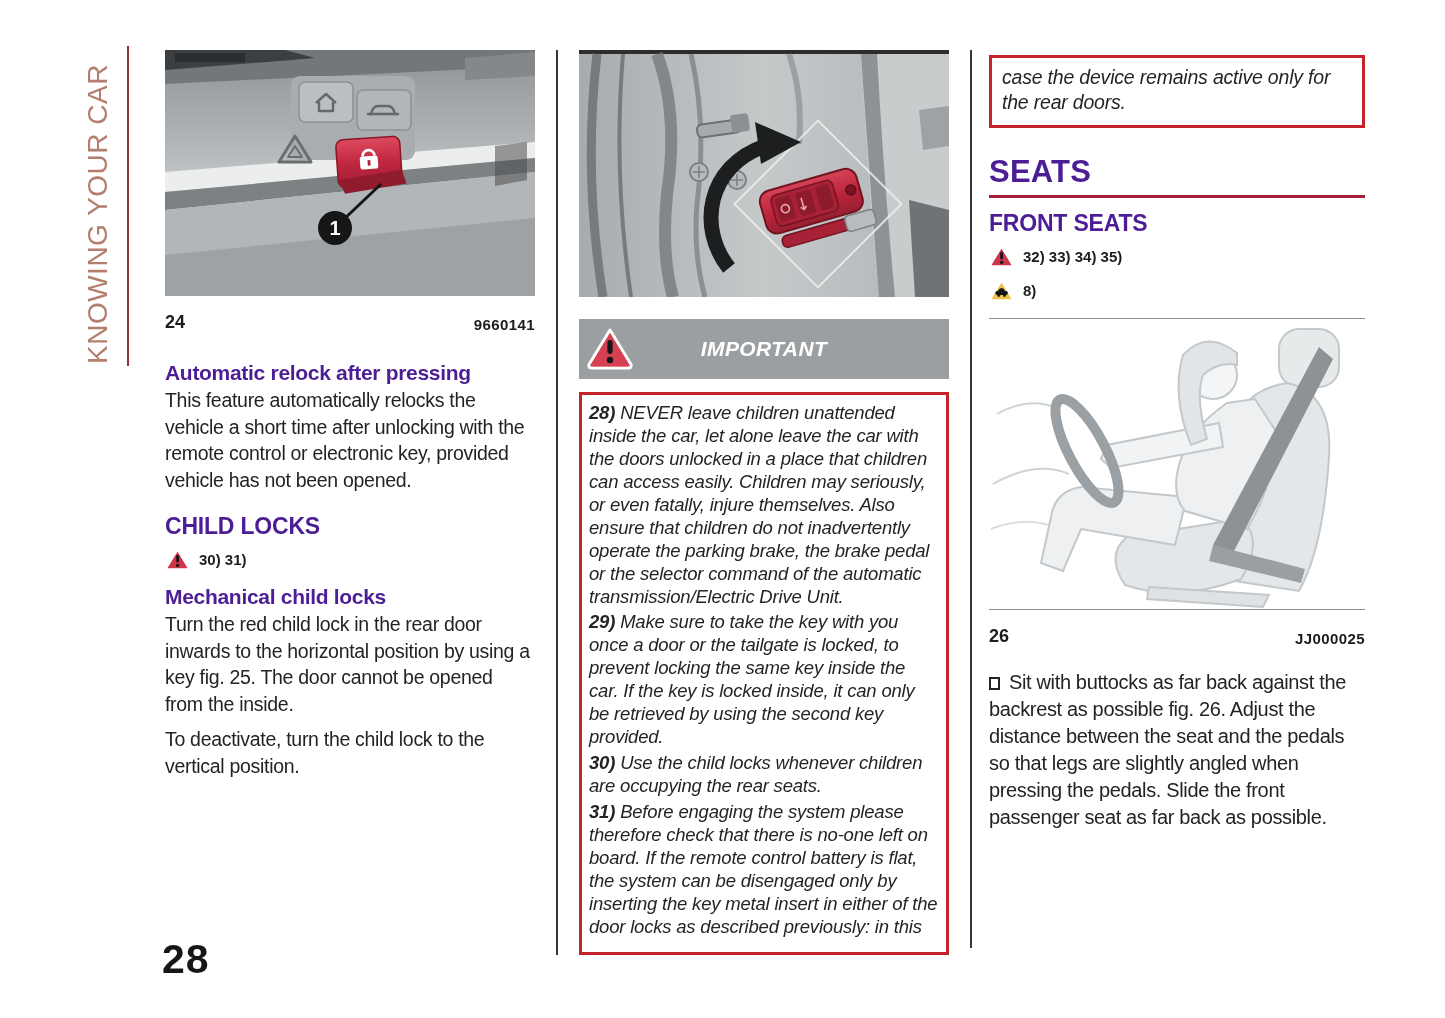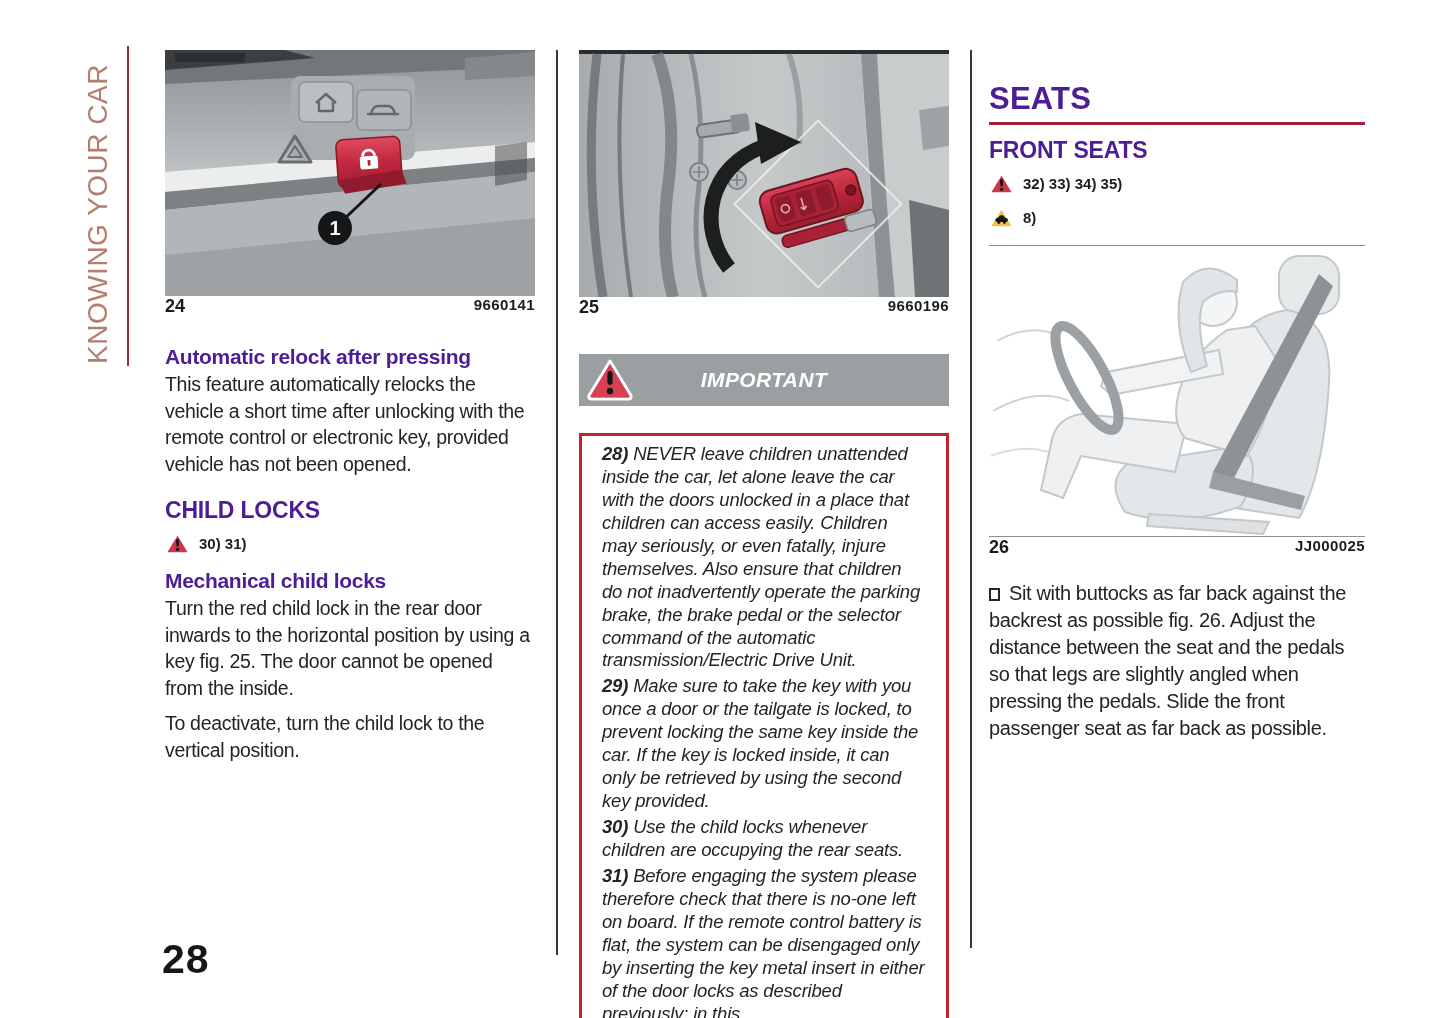--- a/index.html
+++ b/index.html
@@ -20,41 +20,41 @@
   .vdiv1 { left:556px; height:905px; }
   .vdiv2 { left:970px; height:898px; }
 
   
   .col { position:absolute; top:50px; }
   .col1 { left:165px; width:370px; }
   .col2 { left:579px; width:370px; }
   .col3 { left:989px; width:376px; }
 
   .fig { display:block; width:100%; }
-  .figcap { display:flex; justify-content:space-between; align-items:flex-start; margin-top:0; }
+  .figcap { display:flex; justify-content:space-between; align-items:flex-end; margin-top:16px; }
   .fignum { font-size:18px; font-weight:bold; color:#1a1c1e; }
   .figcode { font-size:15px; font-weight:bold; color:#1a1c1e; letter-spacing:0.4px; }
 
   .h-red { color:#4c1d95; font-weight:bold; }
   .h3 { font-size:21px; margin:28px 0 2px; letter-spacing:-0.3px; }
   .h3b { font-size:21px; margin:14px 0 2px; letter-spacing:-0.3px; }
   .h2 { font-size:23px; margin:20px 0 0; letter-spacing:-0.2px; }
   .h1 { font-size:31px; margin:26px 0 0; letter-spacing:0.2px; }
 
   .body-p { font-size:19.5px; line-height:1.36; color:#212427; margin:2px 0 0; letter-spacing:-0.3px; }
   .body-p + .body-p { margin-top:9px; }
 
   .warnrefs { display:flex; align-items:center; gap:9px; font-size:15px; font-weight:bold; color:#1b1d1f; margin:8px 0 0; }
   .warnrefs svg { flex:0 0 auto; }
 
-  .banner { margin-top:36px; height:52px; background:#9b9fa1; display:flex; align-items:center; position:relative; }
+  .banner { margin-top:22px; height:60px; background:#9b9fa1; display:flex; align-items:center; position:relative; }
   .banner-tri { margin-left:7px; }
   .banner-label { position:absolute; left:0; right:0; text-align:center; color:#ffffff; font-style:italic; font-weight:bold; font-size:21px; letter-spacing:0.4px; }
 
-  .redbox { border:3px solid #c4232b; padding:7px 20px 10px; margin-top:27px; }
+  .redbox { border:3px solid #c4232b; padding:7px 7px 10px; margin-top:13px; }
   .warn { font-style:italic; font-size:18.5px; line-height:1.24; color:#222528; margin:0 0 3px; letter-spacing:-0.2px; }
   .wnum { font-weight:bold; margin-right:5px; }
 
   .contbox { border:3px solid #c4232b; padding:7px 10px 9px; font-style:italic; font-size:19.5px; line-height:1.3; color:#222528; letter-spacing:-0.2px; }
 
   .seats-rule { height:3px; background:#a32039; margin-top:5px; }
   .hline { height:1px; background:#8d9193; }
   .hline-top { margin-top:16px; }
 
   .bullet { font-size:20px; line-height:1.35; color:#212427; margin:12px 0 0; letter-spacing:-0.35px; }
@@ -207,24 +207,20 @@
         <rect x="200" y="138" width="16" height="24" rx="3" fill="#8e1b2c"></rect>
         <rect x="221" y="138" width="16" height="24" rx="3" fill="#8e1b2c"></rect>
         <rect x="242" y="138" width="14" height="24" rx="3" fill="#8e1b2c"></rect>
         <circle cx="208" cy="150" r="4" fill="none" stroke="#e9a9b2" stroke-width="1.6"></circle>
         <path d="M226 144 v12 m-3 -3 l3 3 l3 -3" stroke="#e9a9b2" stroke-width="1.6" fill="none"></path>
         <circle cx="276" cy="150" r="5" fill="#7c141f" stroke="#5e0f18" stroke-width="1.5"></circle>
         <rect x="196" y="176" width="78" height="12" rx="5" fill="#a92136" stroke="#731321" stroke-width="1.5"></rect>
         <rect x="262" y="174" width="30" height="16" rx="4" fill="#b9bcbe" stroke="#7d8183" stroke-width="1.5"></rect>
       </g>
     </svg>
-    <div class="figcap">
-      <span class="fignum">25</span>
-      <span class="figcode">9660196</span>
-    </div>
 
     <div class="banner">
       <svg class="banner-tri" width="48" height="44" viewBox="0 0 48 44">
         <path d="M24 3 L45 37.5 Q46.2 41 41.8 41 H6.2 Q1.8 41 3 37.5 Z" fill="#cf3448" stroke="#ffffff" stroke-width="3" stroke-linejoin="round"></path>
         <path d="M24 6 L43 37.5 Q43.8 39.5 41 39.5 H7 Q4.2 39.5 5 37.5 Z" fill="#d8495c" opacity="0.6"></path>
         <rect x="21.4" y="13" width="5.2" height="14" rx="2.4" fill="#141618"></rect>
         <circle cx="24" cy="33" r="3.2" fill="#141618"></circle>
       </svg>
       <span class="banner-label">IMPORTANT</span>
     </div>
@@ -232,20 +228,21 @@
     <div class="redbox">
       <p class="warn"><span class="wnum">28)</span><span>NEVER leave children unattended inside the car, let alone leave the car with the doors unlocked in a place that children can access easily. Children may seriously, or even fatally, injure themselves. Also ensure that children do not inadvertently operate the parking brake, the brake pedal or the selector command of the automatic transmission/Electric Drive Unit.</span></p>
       <p class="warn"><span class="wnum">29)</span><span>Make sure to take the key with you once a door or the tailgate is locked, to prevent locking the same key inside the car. If the key is locked inside, it can only be retrieved by using the second key provided.</span></p>
       <p class="warn"><span class="wnum">30)</span><span>Use the child locks whenever children are occupying the rear seats.</span></p>
       <p class="warn"><span class="wnum">31)</span><span>Before engaging the system please therefore check that there is no-one left on board. If the remote control battery is flat, the system can be disengaged only by inserting the key metal insert in either of the door locks as described previously: in this</span></p>
     </div>
   </div>
 
   <div class="col col3" style="top:55px;">
 
+    <div class="contbox">case the device remains active only for the rear doors.</div>
 
     <div class="h-red h1">SEATS</div>
     <div class="seats-rule"></div>
 
     <div class="h-red h2" style="margin-top:12px;">FRONT SEATS</div>
 
     <div class="warnrefs">
       <svg width="25" height="23" viewBox="0 0 25 23">
         <path d="M12.5 2 L23 19.3 Q23.6 21 21.4 21 H3.6 Q1.4 21 2 19.3 Z" fill="#cf3448" stroke="#ffffff" stroke-width="1.6" stroke-linejoin="round"></path>
         <rect x="11.2" y="7" width="2.8" height="7.4" rx="1.3" fill="#141618"></rect>

